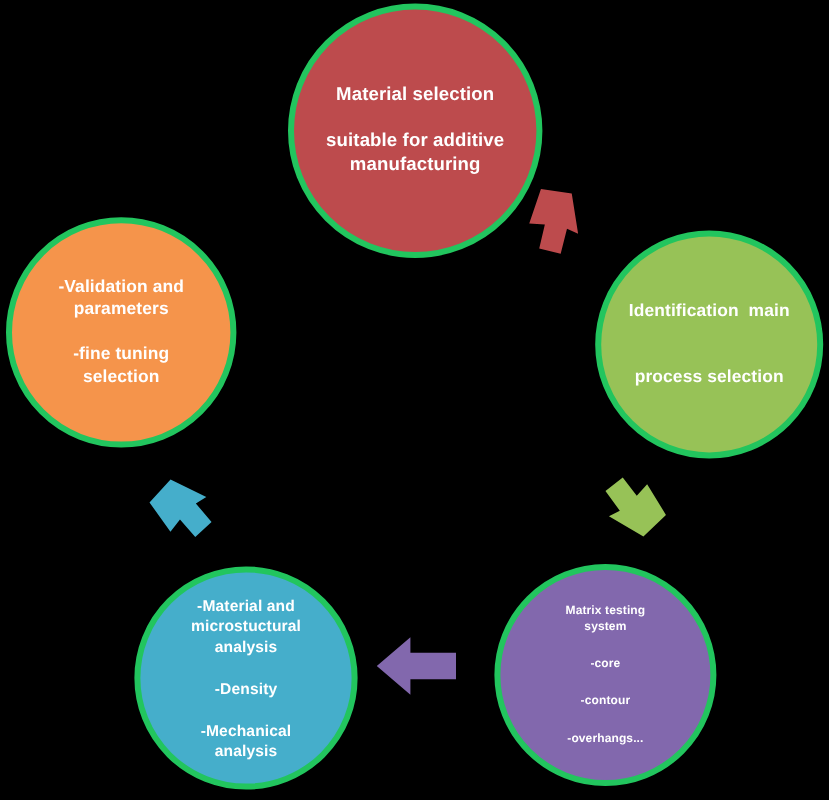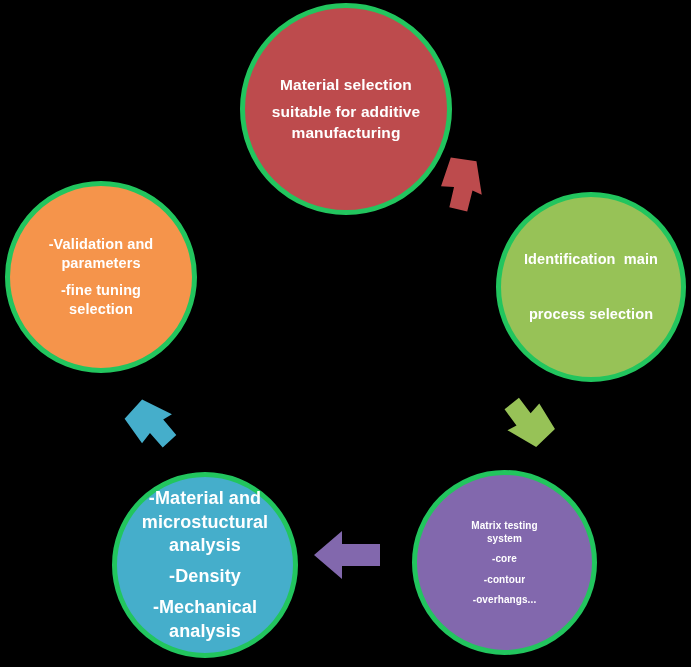--- a/index.html
+++ b/index.html
@@ -33,21 +33,21 @@
 
   .node .line {
     display: block;
     width: 100%;
     padding: 0 14px;
     box-sizing: border-box;
     line-height: 1.32;
     white-space: pre;
   }
   .node .line.gap {
-    margin-top: 7px;
+    margin-top: 18px;
   }
 
   
   #node-material-selection {
     left: 240px; top: 3px;
     width: 212px; height: 212px;
     background: #bd4b4d;
     font-size: 15.5px;
   }
   #node-identification-parameters {
@@ -60,21 +60,21 @@
   #node-matrix-testing {
     left: 412px; top: 470px;
     width: 185px; height: 185px;
     background: #8268ad;
     font-size: 10px;
   }
   #node-analysis {
     left: 112px; top: 472px;
     width: 186px; height: 186px;
     background: #45aecb;
-    font-size: 18px;
+    font-size: 13px;
   }
   #node-validation {
     left: 5px; top: 181px;
     width: 192px; height: 192px;
     background: #f5944b;
     font-size: 14.5px;
   }
 
   
   .arrow {

